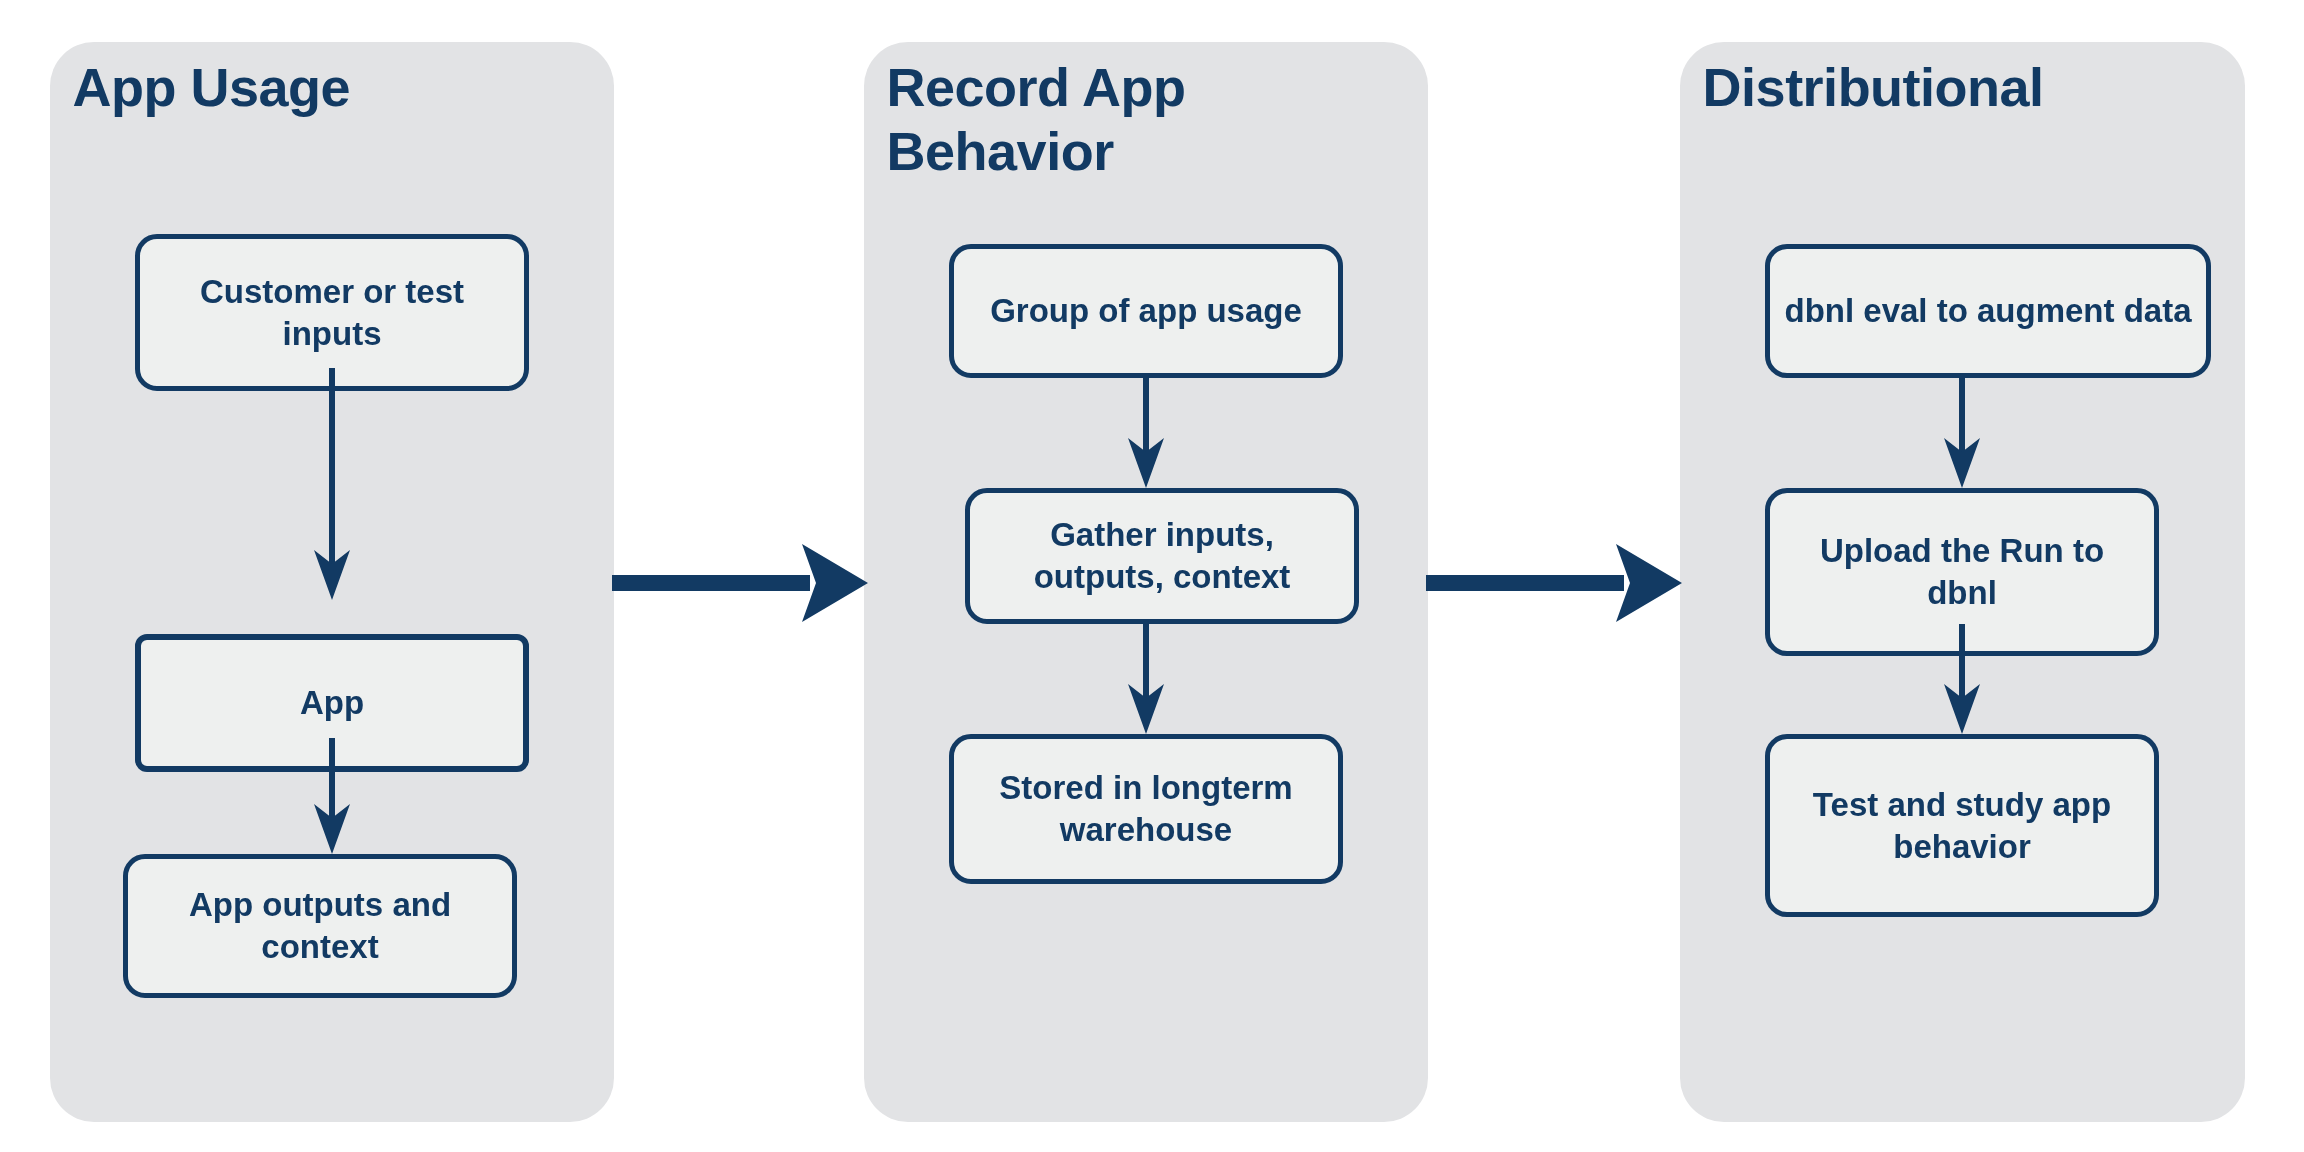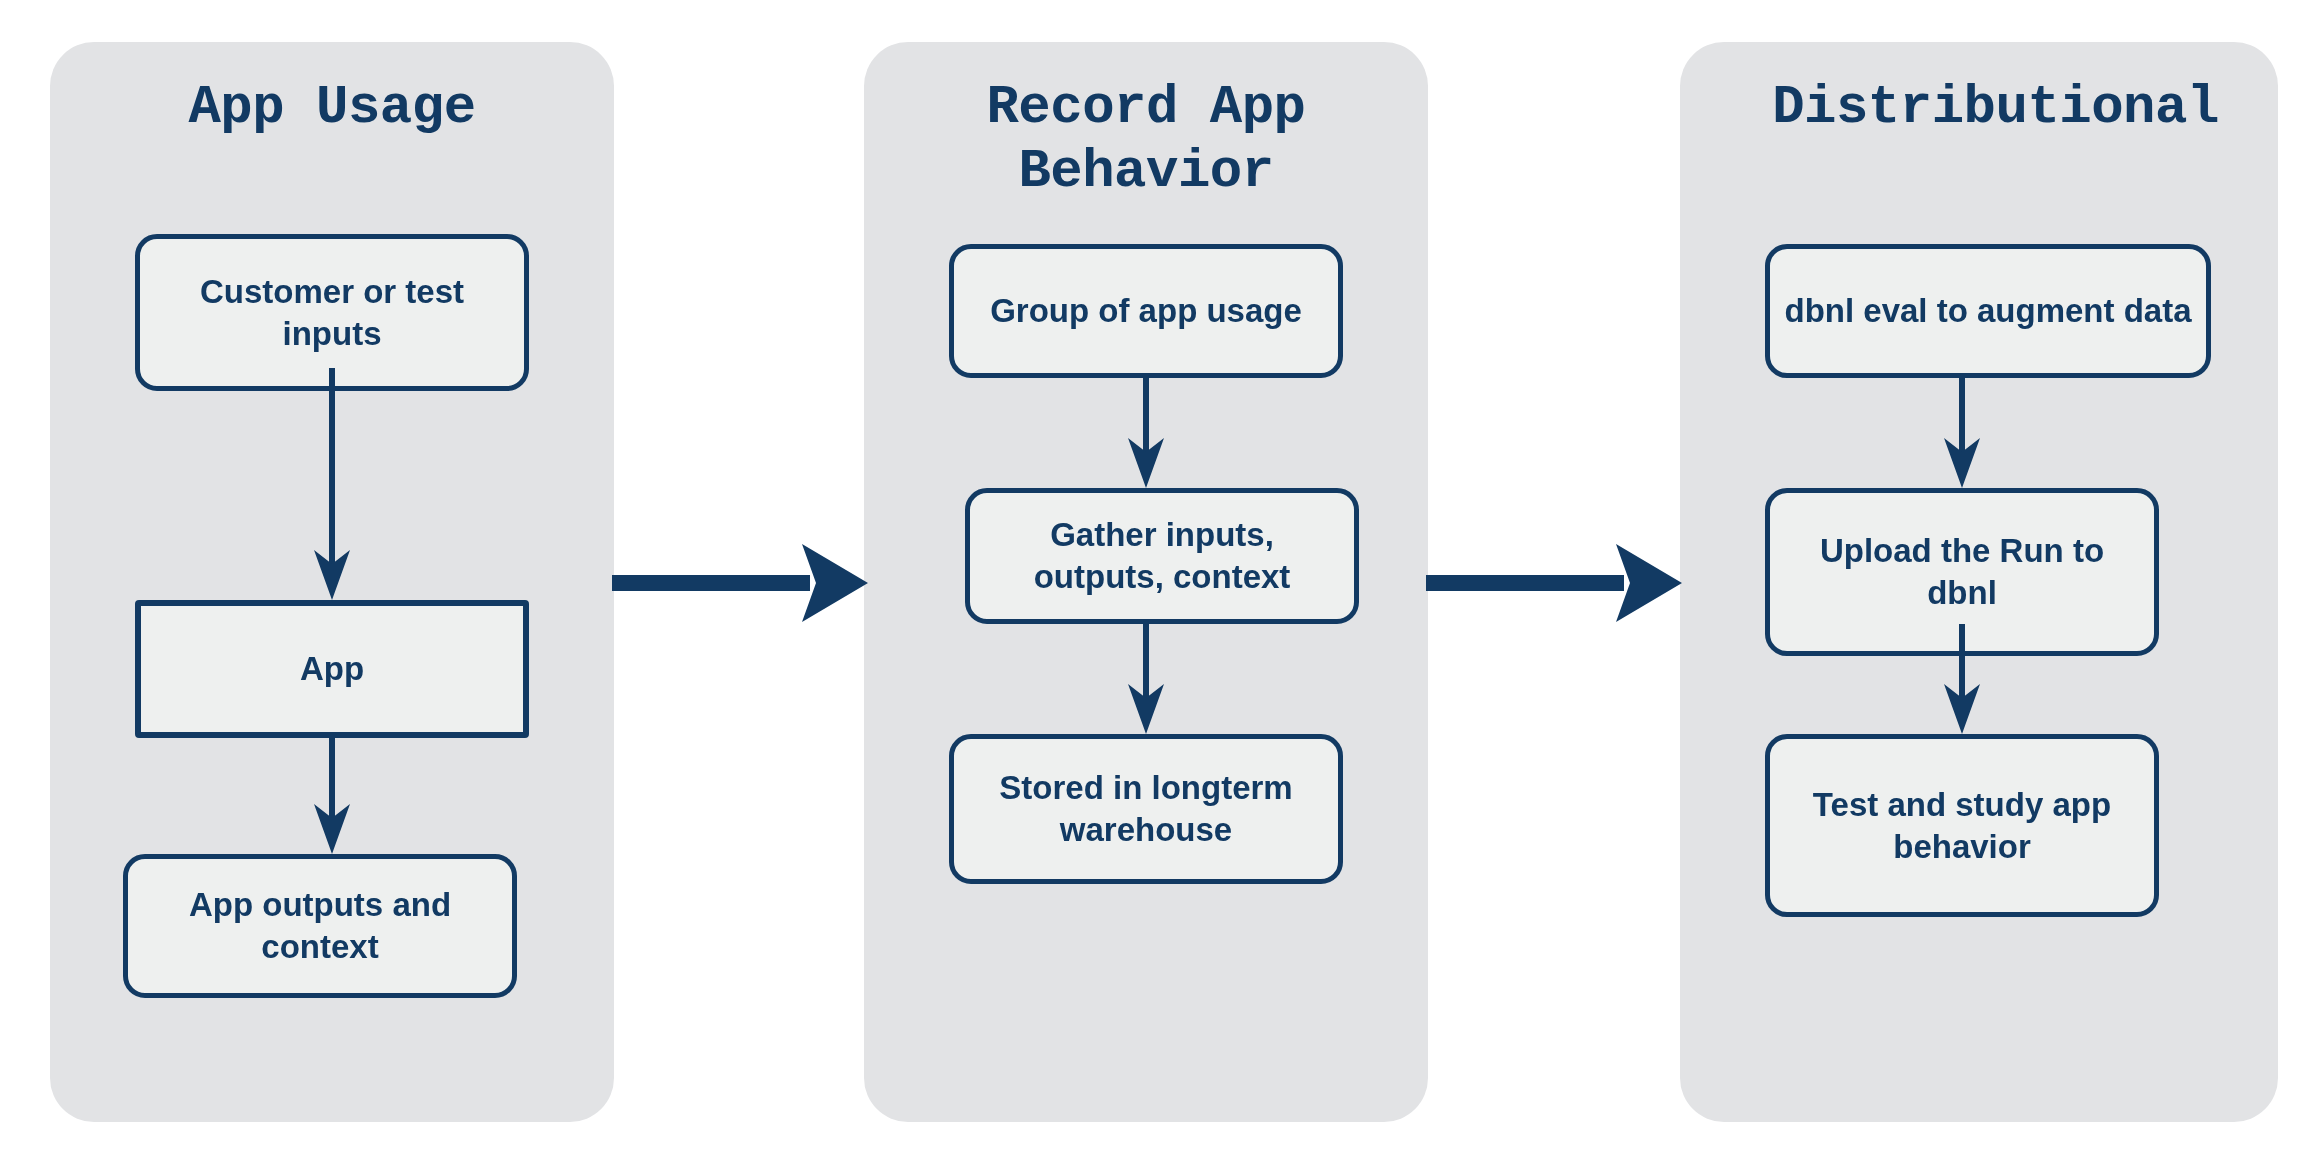--- a/index.html
+++ b/index.html
@@ -11,37 +11,37 @@
   .stage{position:absolute;inset:0;}
 
   
   .panel{
     position:absolute;top:42px;height:1080px;
     background:#e2e3e5;border-radius:44px;
     display:flex;flex-direction:column;align-items:center;
   }
   #panel-0{left:50px;width:564px;}
   #panel-1{left:864px;width:564px;}
-  #panel-2{left:1680px;width:565px;padding-left:33px;}
+  #panel-2{left:1680px;width:565px;}
 
   .panel-title{
     color:#123a63;font-weight:bold;font-size:54px;line-height:1.18;
-    text-align:center;width:92%;margin-top:34px;letter-spacing:-0.5px;font-family:Liberation Mono, monospace;
+    width:92%;margin-top:14px;letter-spacing:-0.5px;
   }
 
   
   .boxes{position:absolute;left:0;right:0;top:0;height:1080px;}
   .node{
     position:absolute;
     background:#eef0ef;border:5px solid #123a63;border-radius:22px;
     color:#123a63;font-weight:bold;font-size:33px;line-height:1.27;
     display:flex;align-items:center;justify-content:center;text-align:center;
     box-sizing:border-box;padding:6px 12px;
   }
-  .node.square{border-radius:4px;border-width:6px;}
+  .node.square{border-radius:12px;border-width:6px;margin-top:34px;}
 
   
   .vconn{position:absolute;}
 
   
   .harrow{position:absolute;}
 </style>
 </head>
 <body>
 

